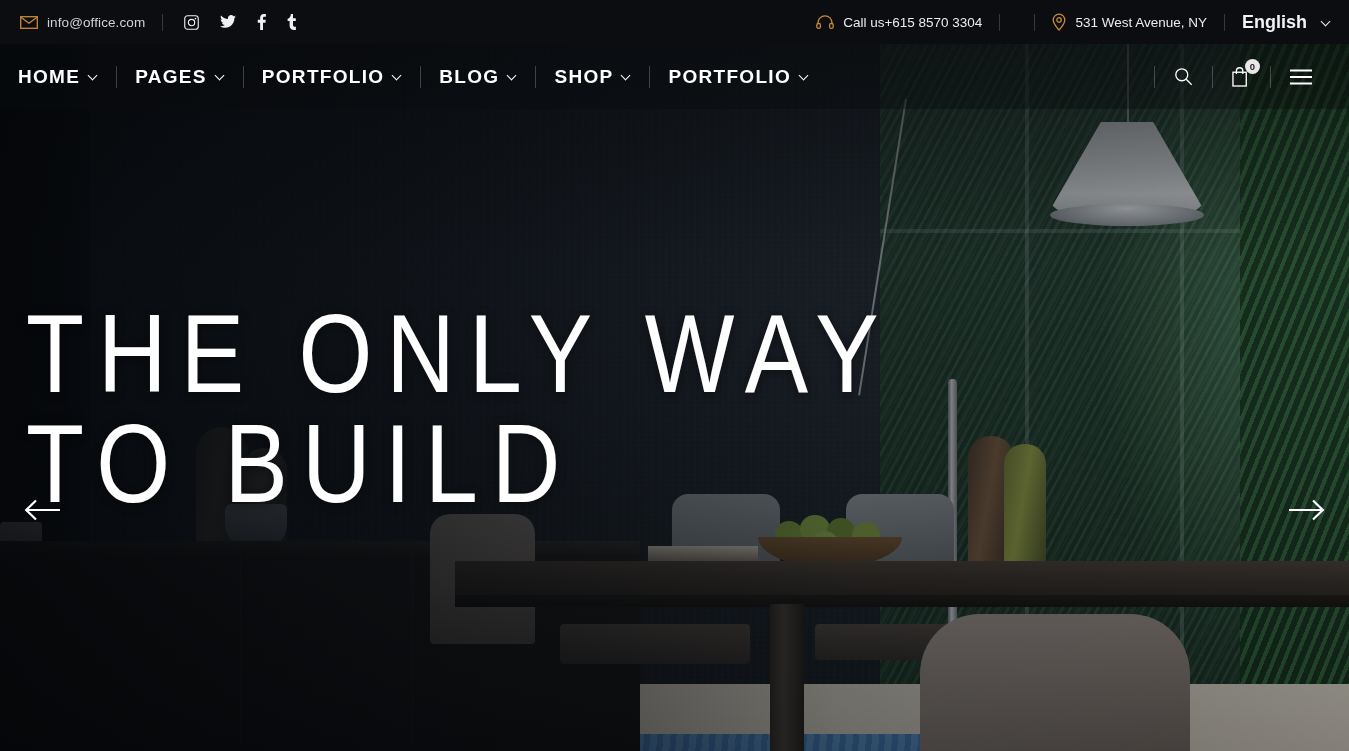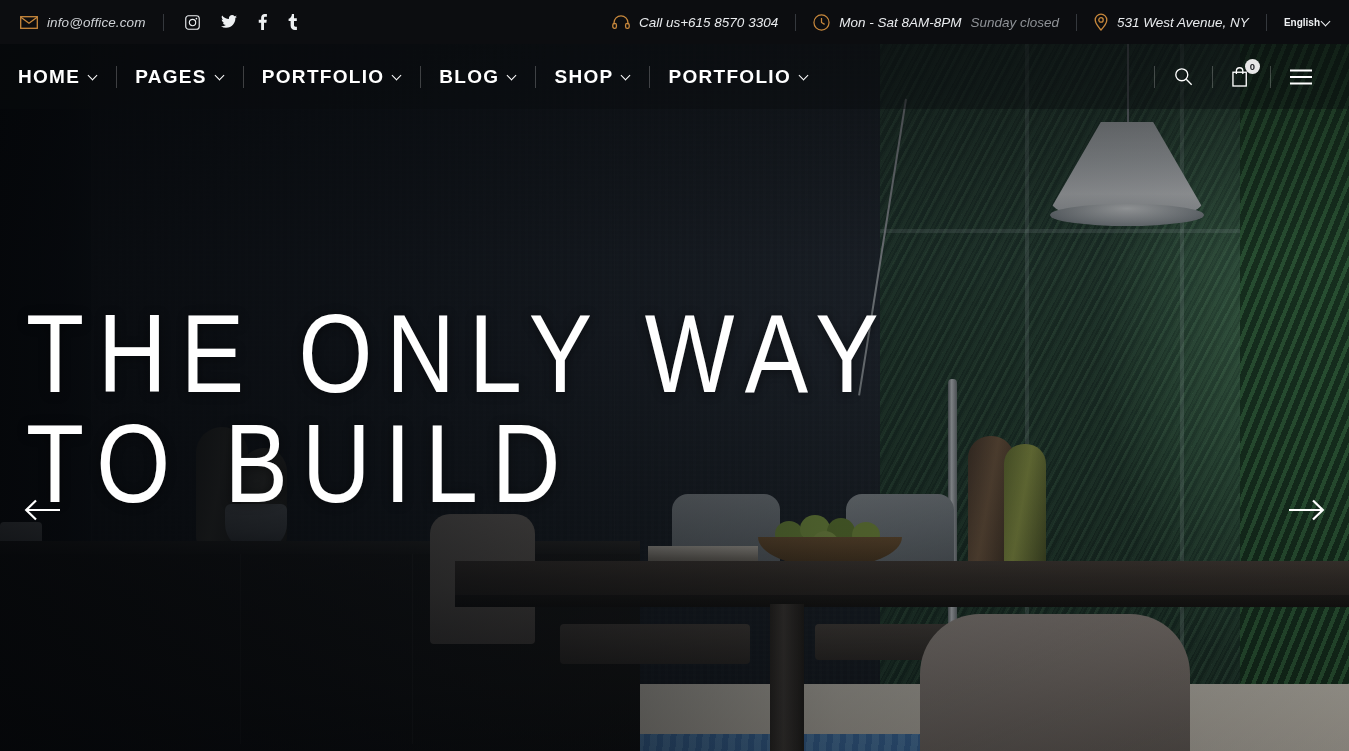--- a/index.html
+++ b/index.html
@@ -13,34 +13,34 @@
   
   .topbar{
     position:relative; z-index:40;
     height:44px; width:100%;
     background:#0c0d10;
     display:flex; align-items:center;
     font-size:13.5px; color:#d8dade;
   }
   .tb-left{ display:flex; align-items:center; padding-left:20px; }
   .tb-center{ flex:1; display:flex; align-items:center; justify-content:flex-end; padding-right:18px; }
-  .tb-item{ display:flex; align-items:center; gap:9px; white-space:nowrap;font-style:italic; }
+  .tb-item{ display:flex; align-items:center; gap:9px; white-space:nowrap; }
   .tb-sep{
     width:1px; height:17px; background:#35383d;
     margin:0 17px; flex:none;
   }
   .ic{ display:inline-block; color:#c8883c; line-height:0; }
   .ic svg{ display:block; }
   .tb-mail-text{ color:#cfd2d6; letter-spacing:.1px; }
   .socials{ display:flex; align-items:center; gap:21px; margin-left:4px; }
   .soc{ color:#eef0f2; line-height:0; display:block; }
   .soc svg{ display:block; }
   .tb-strong{ color:#e9ebee; }
   .tb-muted{ color:#8e9196; }
-  .lang{ display:flex; align-items:center; gap:2px; color:#f0f2f4; font-weight:700; font-size:10px; }
+  .lang{ display:flex; align-items:center; gap:15px; color:#f0f2f4; font-weight:700; font-size:18px; }
   .caret{ display:inline-block; width:9px; height:9px; position:relative; }
   .caret::after{
     content:""; position:absolute; left:0; top:0;
     width:6px; height:6px;
     border-right:1.6px solid currentColor;
     border-bottom:1.6px solid currentColor;
     transform:rotate(45deg);
   }
 
   
@@ -378,30 +378,20 @@
           <path d="M2 9.5V7.8a7 7 0 0 1 14 0v1.7"></path>
           <rect x="0.8" y="8.3" width="3.6" height="5" rx="1.6"></rect>
           <rect x="13.6" y="8.3" width="3.6" height="5" rx="1.6"></rect>
         </svg>
       </span>
       <span class="tb-strong">Call us+615 8570 3304</span>
     </div>
 
     <div class="tb-sep"></div>
 
-    <div class="tb-item">
-      <span class="ic">
-        <svg width="17" height="17" viewBox="0 0 18 18" fill="none" stroke="#c8883c" stroke-width="1.3">
-          <circle cx="9" cy="9" r="8"></circle>
-          <path d="M9 4.2V9l3.3 2"></path>
-        </svg>
-      </span>
-      <span class="tb-strong">Mon - Sat 8AM-8PM</span>
-      <span class="tb-muted">Sunday closed</span>
-    </div>
 
     <div class="tb-sep"></div>
 
     <div class="tb-item">
       <span class="ic">
         <svg width="14" height="18" viewBox="0 0 14 18" fill="none" stroke="#c8883c" stroke-width="1.3">
           <path d="M7 17s5.8-6.3 5.8-10A5.8 5.8 0 0 0 1.2 7c0 3.7 5.8 10 5.8 10z"></path>
           <circle cx="7" cy="6.9" r="2.2"></circle>
         </svg>
       </span>

